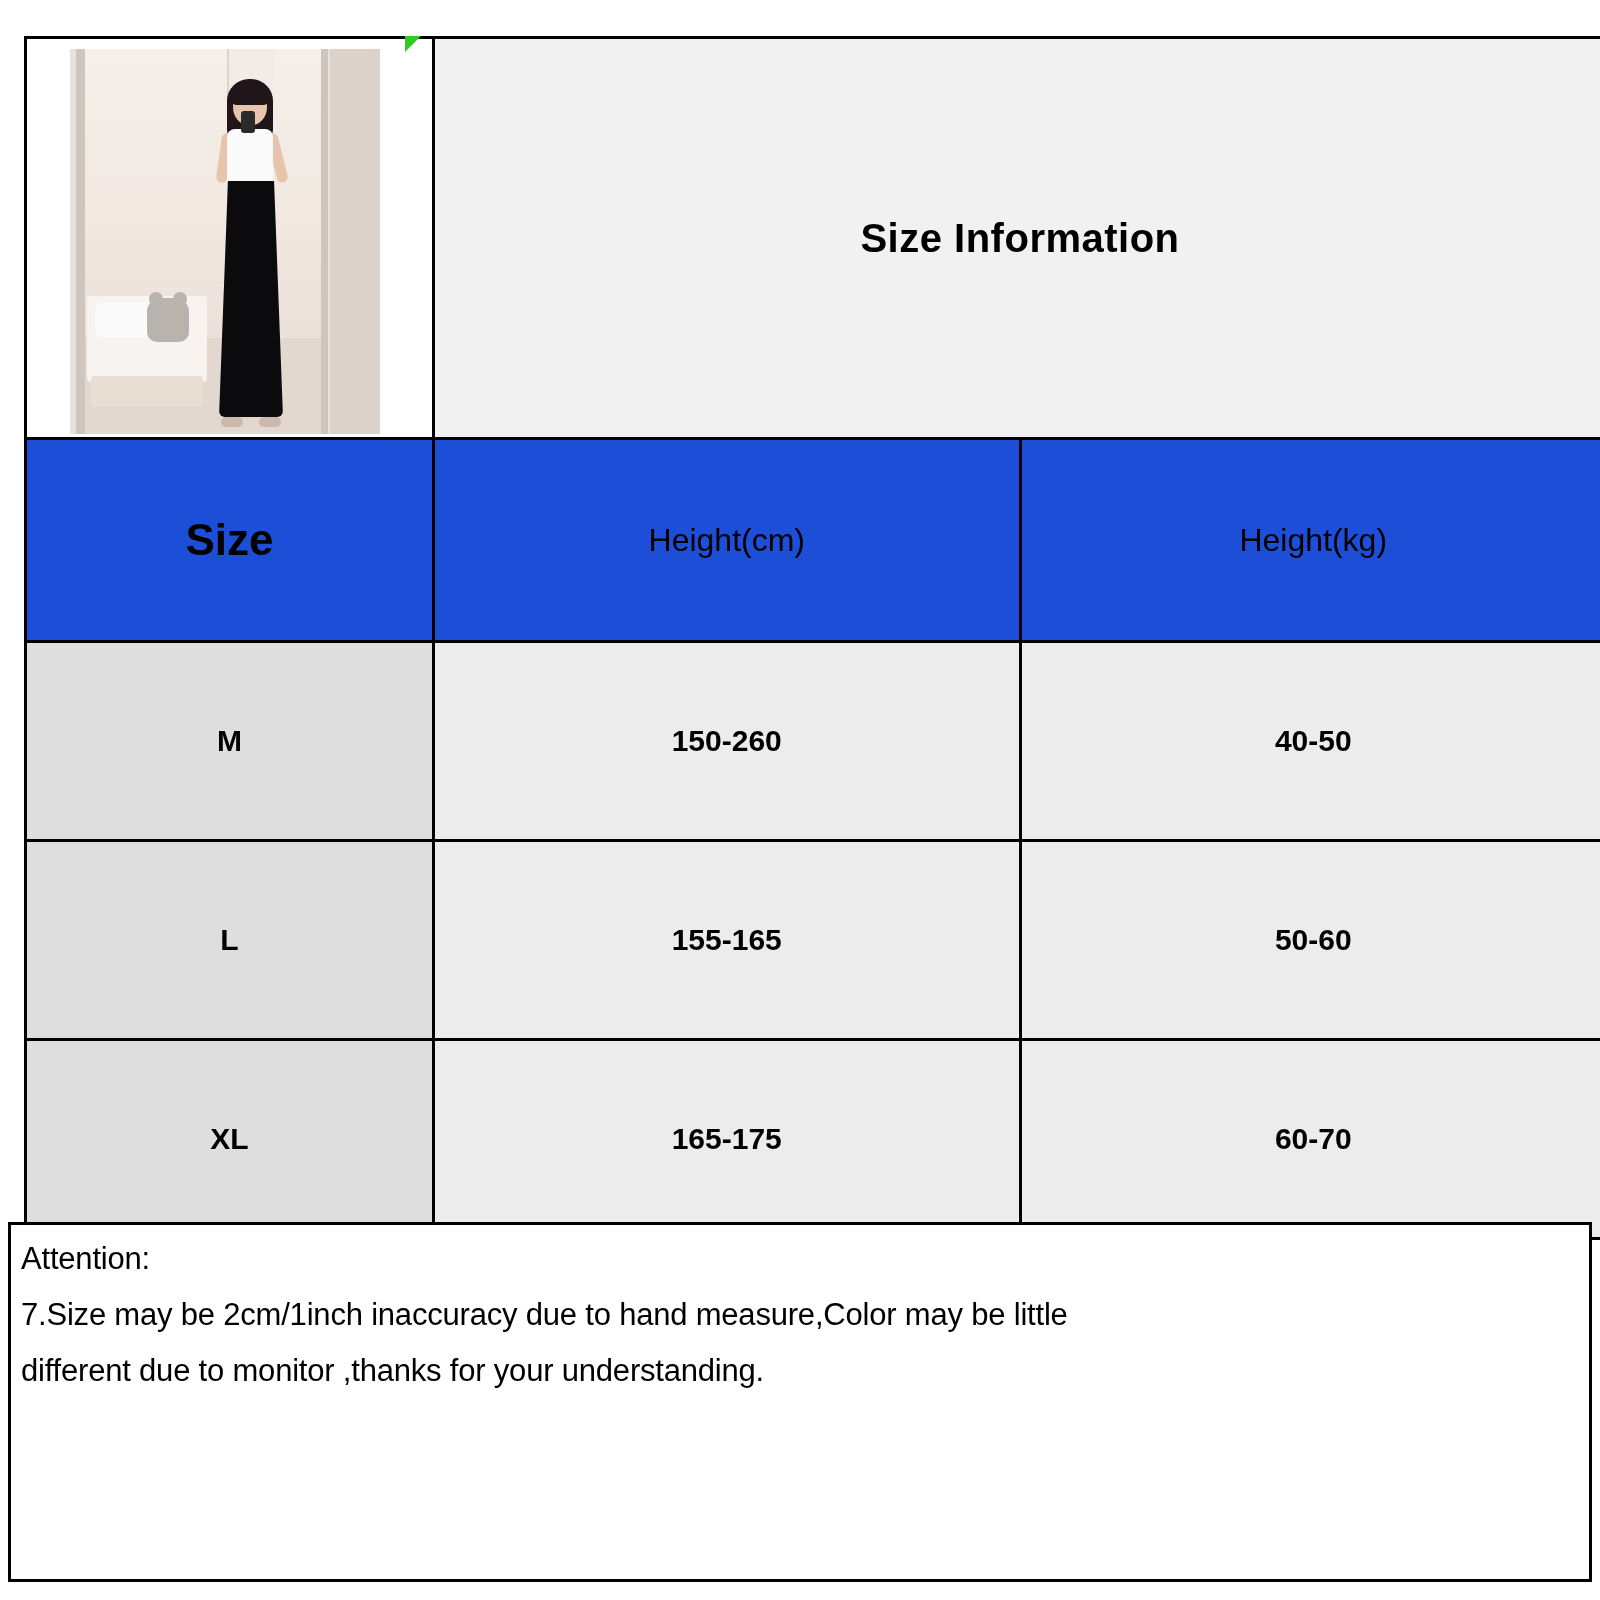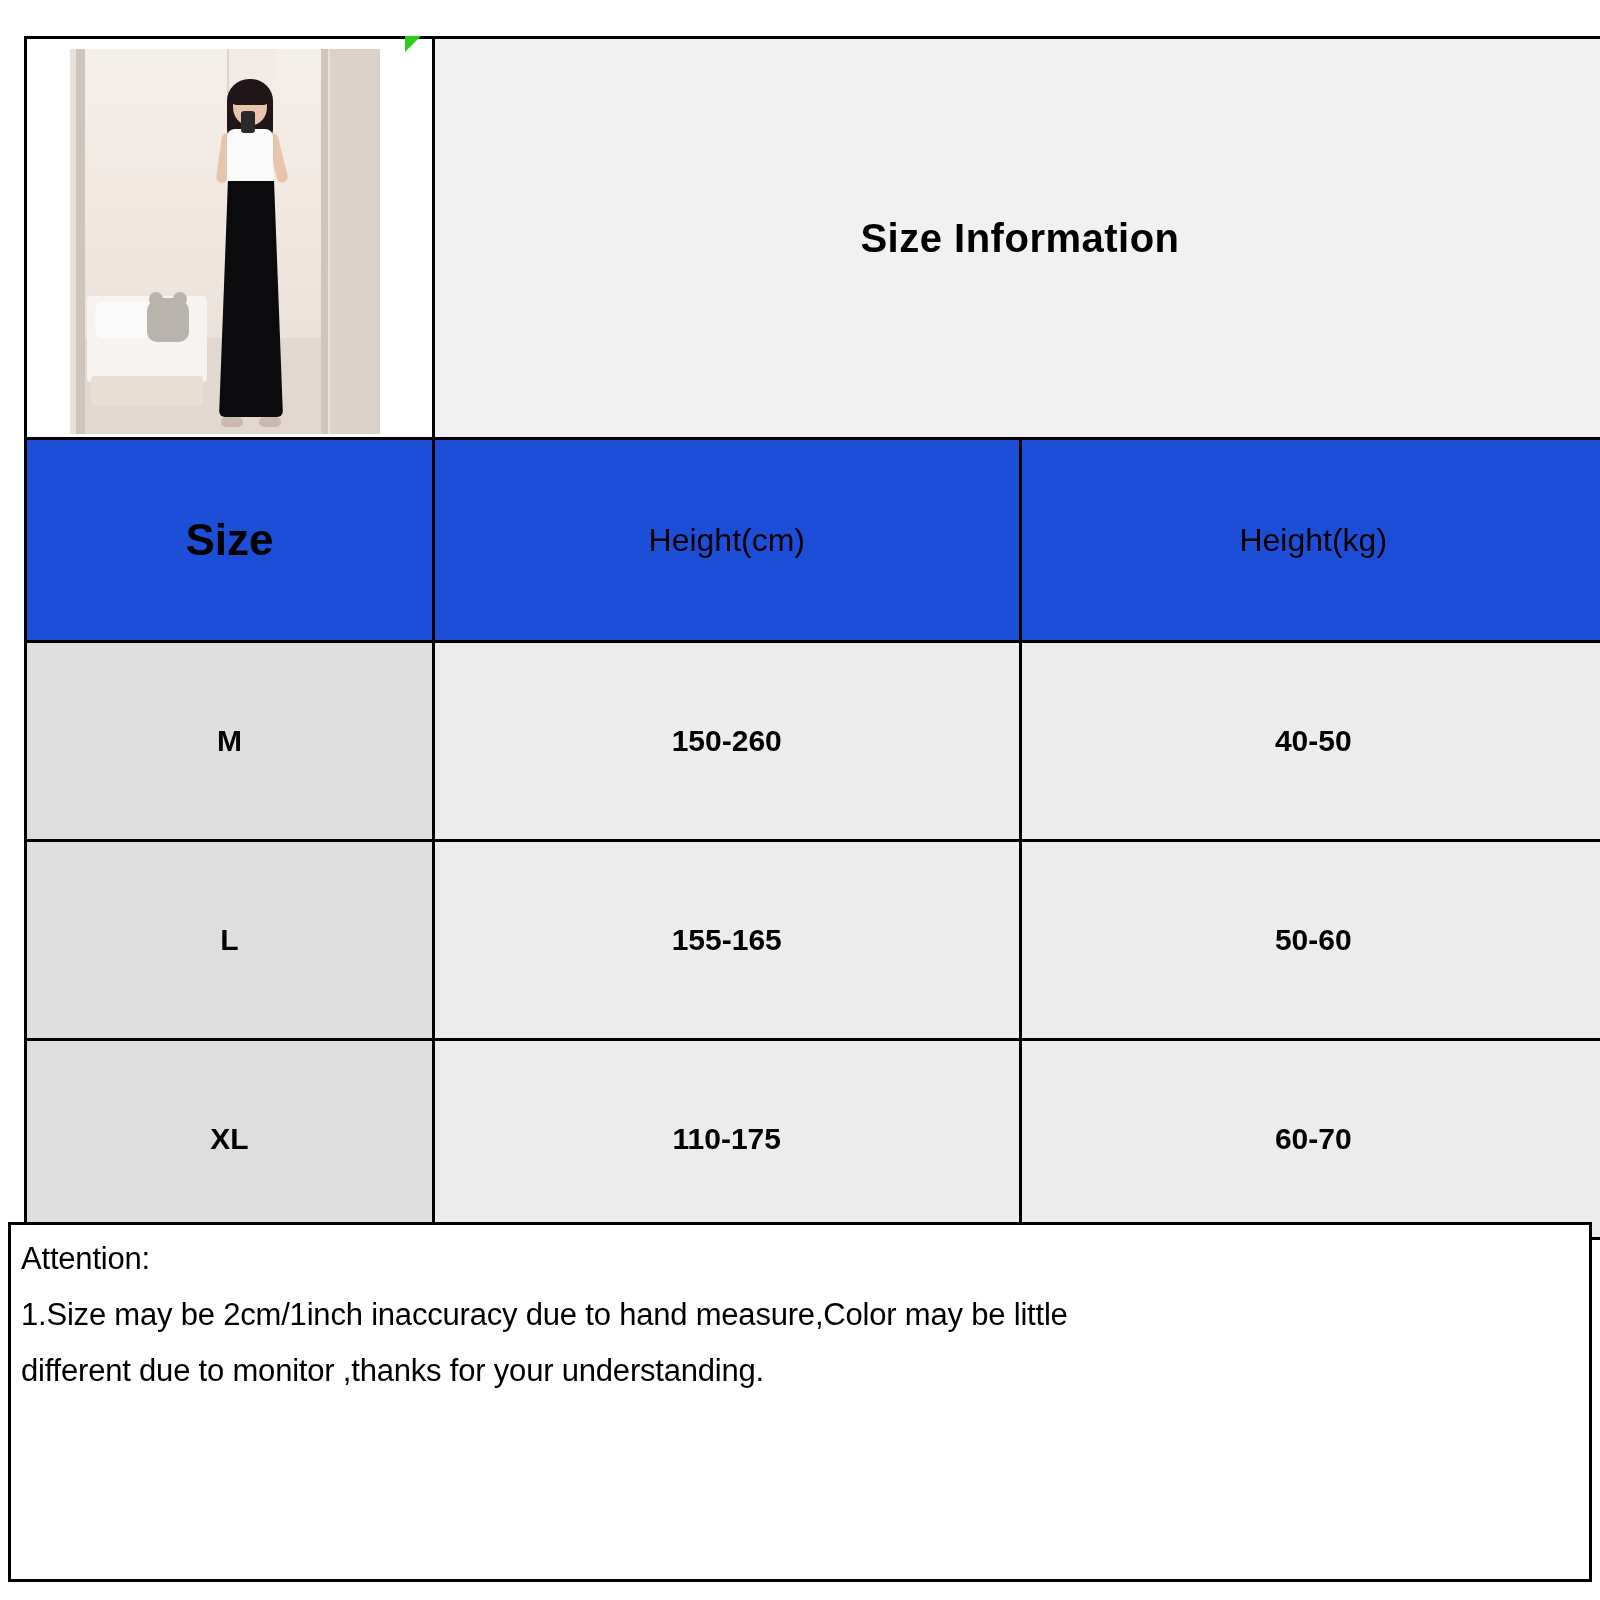--- a/index.html
+++ b/index.html
@@ -308,27 +308,27 @@
     </tr>
 
     <tr>
       <td class="row-cell sizecol">L</td>
       <td class="row-cell">155-165</td>
       <td class="row-cell">50-60</td>
     </tr>
 
     <tr>
       <td class="row-cell sizecol">XL</td>
-      <td class="row-cell">110-175</td>
+      <td class="row-cell">165-175</td>
       <td class="row-cell">60-70</td>
     </tr>
   </tbody>
     </table>
 
   <div class="green-mark"></div>
 
   <div class="attention">
     <div class="line">Attention:</div>
-    <div class="line">1.Size may be 2cm/1inch inaccuracy due to hand measure,Color may be little</div>
+    <div class="line">7.Size may be 2cm/1inch inaccuracy due to hand measure,Color may be little</div>
     <div class="line">different due to monitor ,thanks for your understanding.</div>
   </div>
 
 </div>
 
 </body></html>

